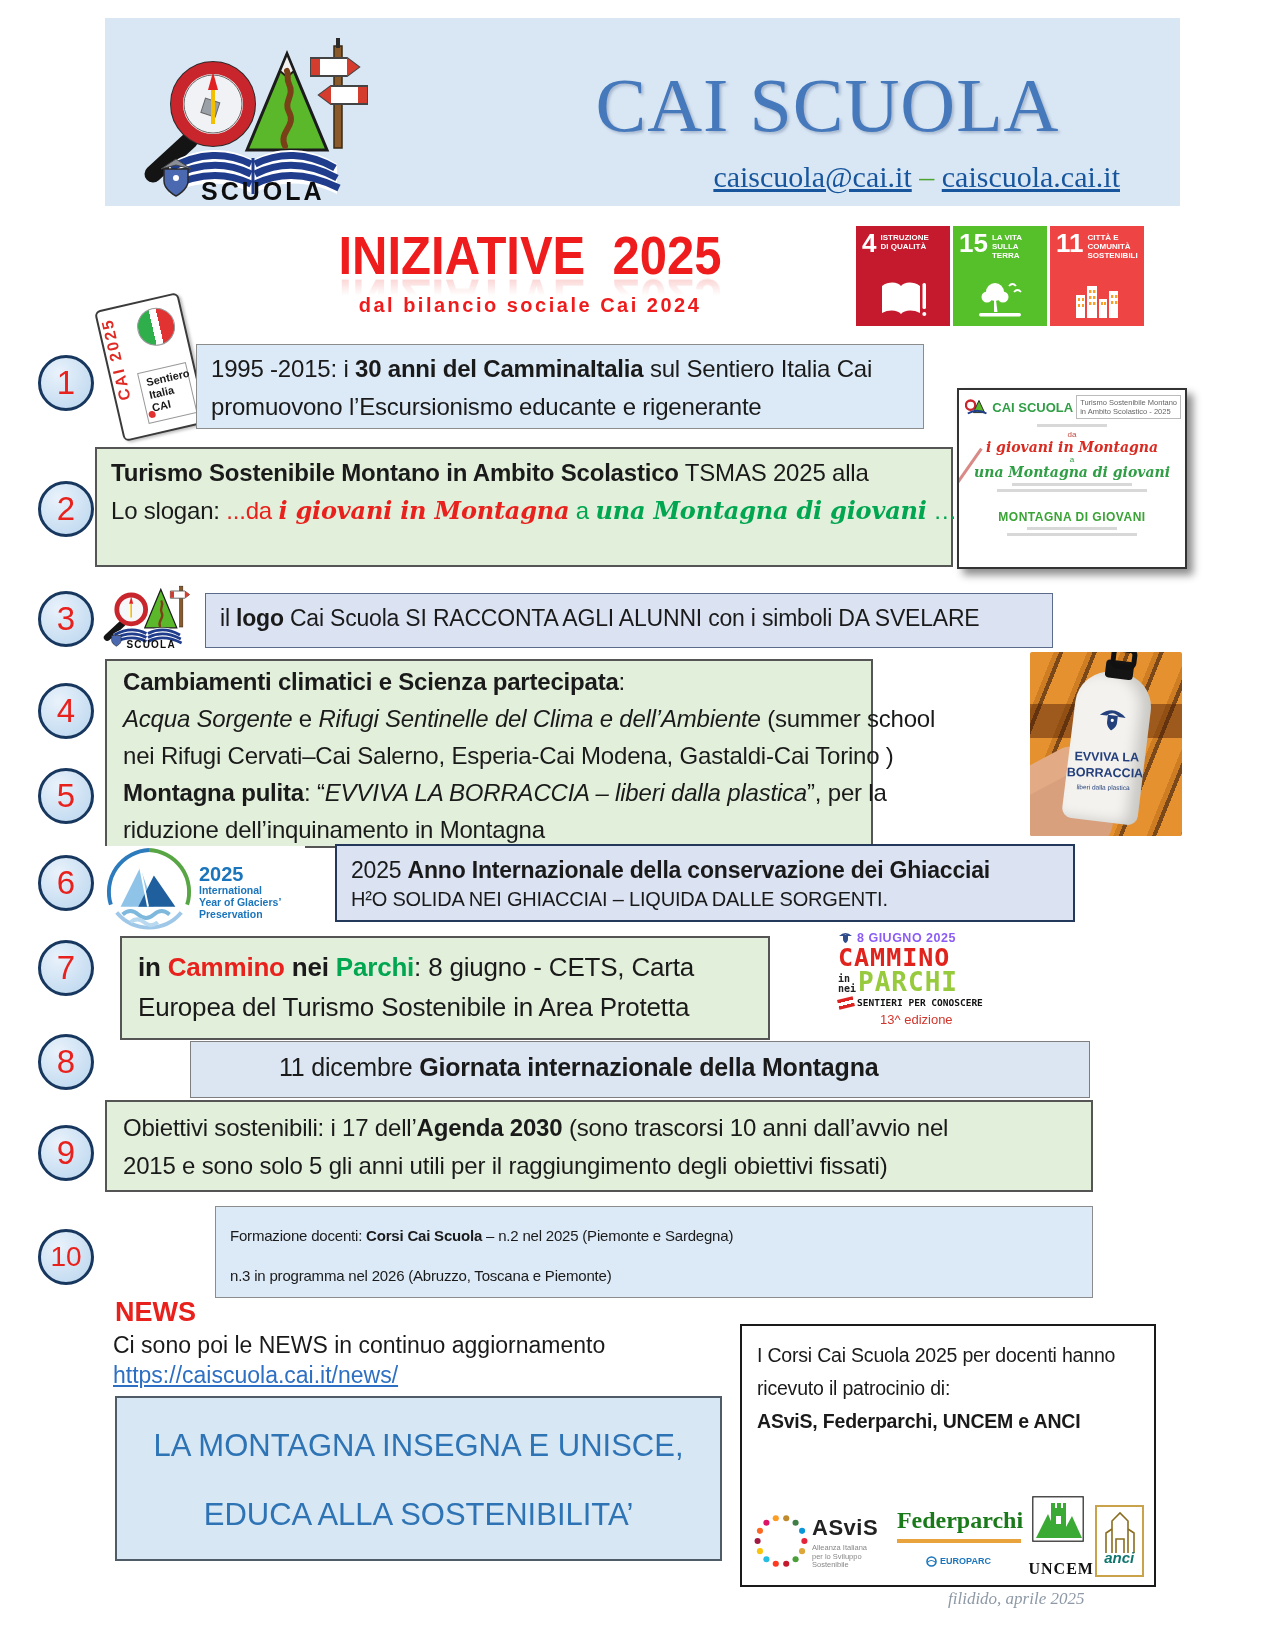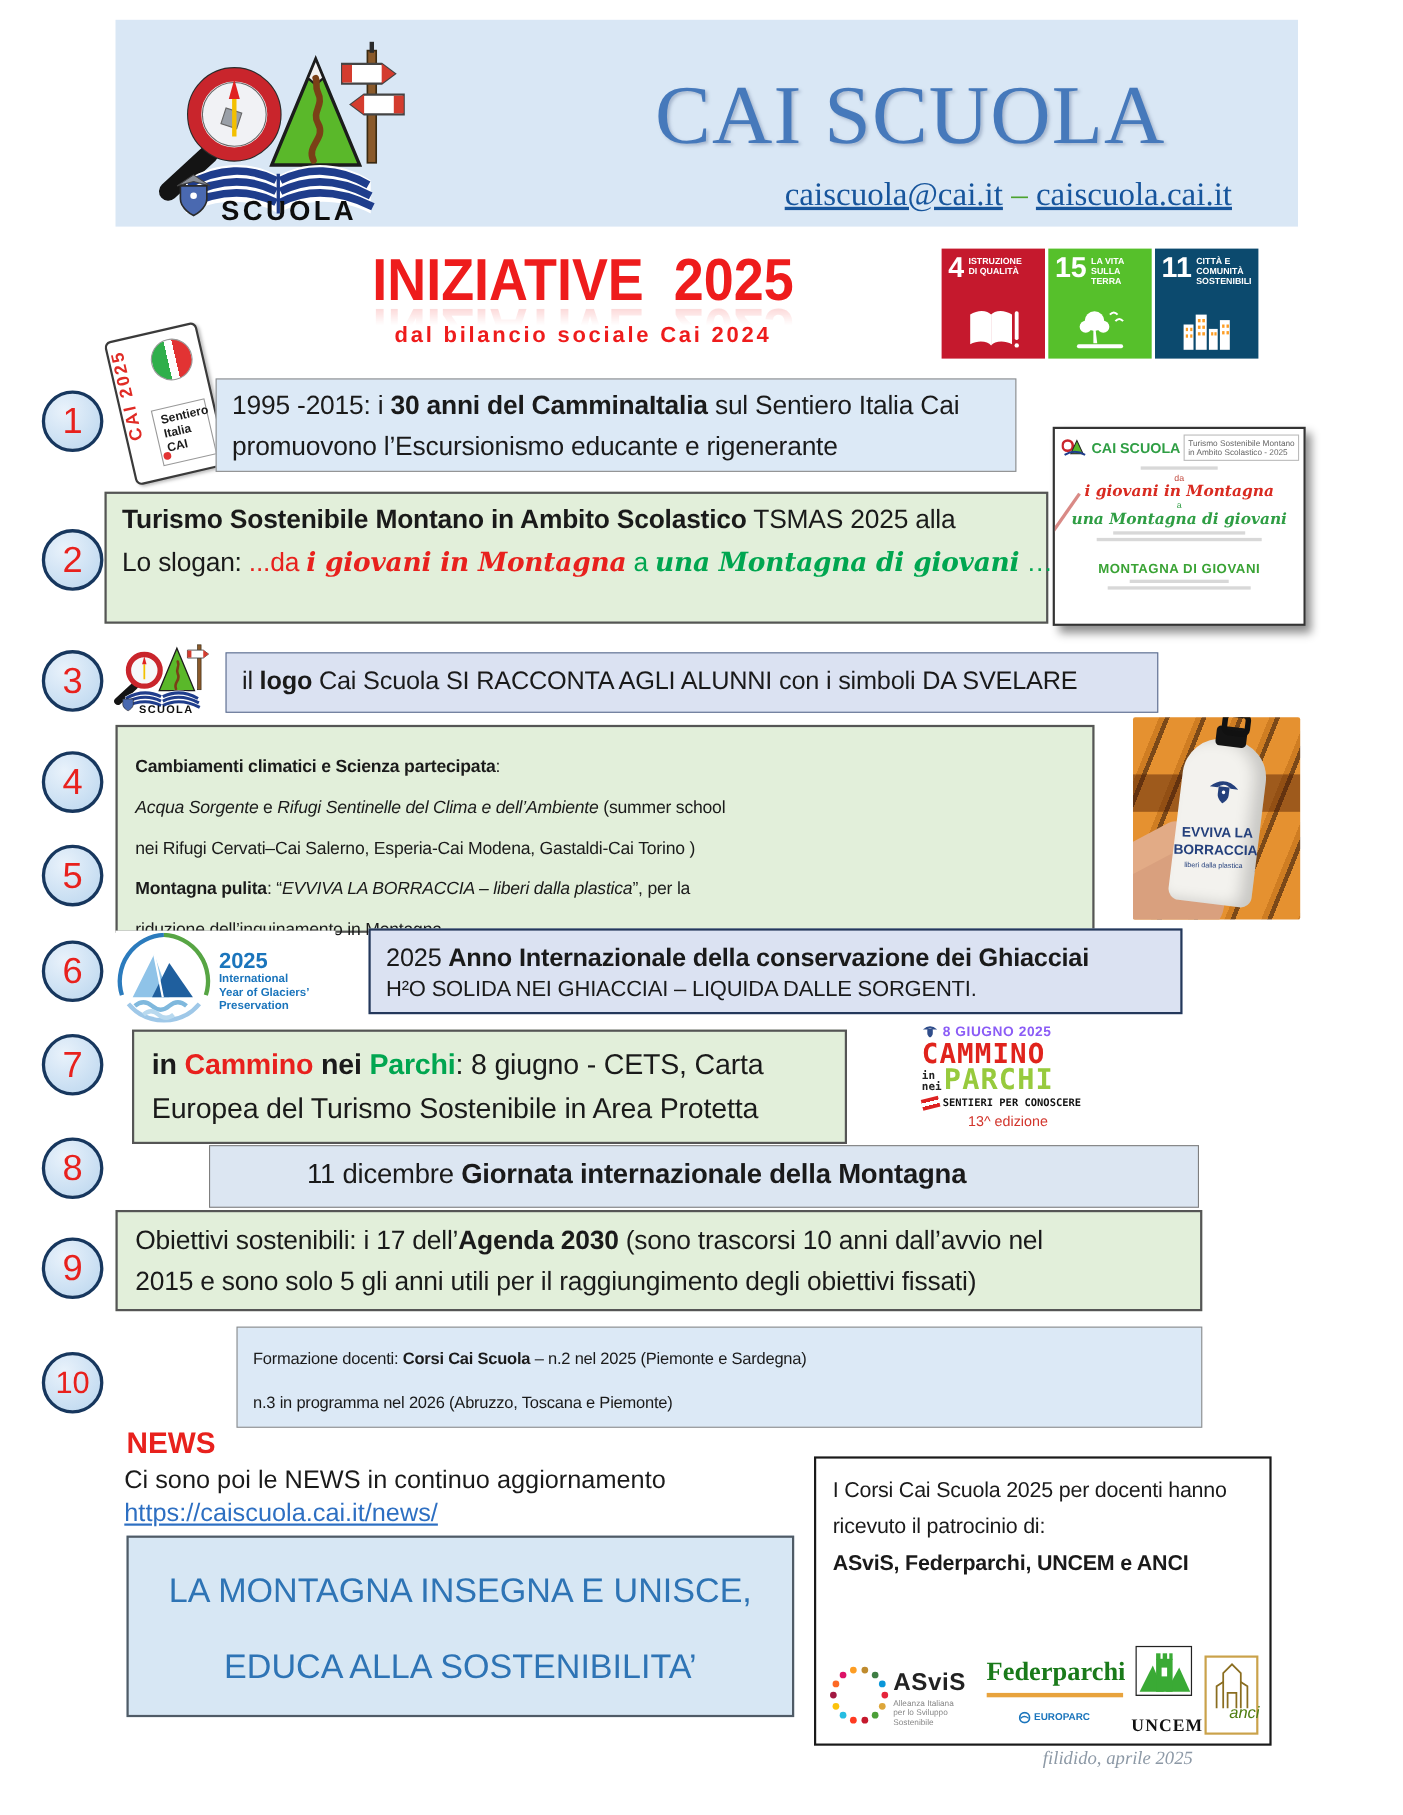--- a/index.html
+++ b/index.html
@@ -120,22 +120,22 @@
   .patro{left:740px;top:1324px;width:416px;height:263px;background:#fff;border:2.5px solid #1a1a1a;
          box-sizing:border-box;padding:13px 15px;font-size:19.5px;line-height:33px}
   .patro-logos{position:absolute;left:12px;top:170px;width:390px;display:flex;align-items:center;gap:8px}
   .asvis-txt{font-size:22px;font-weight:bold;color:#222;letter-spacing:.5px}
   .asvis-sub{font-size:7.5px;color:#888;line-height:8.5px}
   .fed-name{font-family:"Liberation Serif",serif;font-size:24px;color:#1a7a1a;font-weight:bold}
   .fed-bar{height:4px;background:#e8a33d;margin:2px 0}
   .fed-euro{display:flex;align-items:center;gap:3px;justify-content:center;font-size:9px;font-weight:bold;color:#1b75bc}
   .uncem-cap{font-family:"Liberation Serif",serif;font-weight:bold;font-size:16px;letter-spacing:1px;color:#111;text-align:center}
   .ancibox{width:50px;height:72px;border:2px solid #caa24a;box-sizing:border-box;background:#fff;position:relative}
-  .anci-t{position:absolute;bottom:1px;left:12px;width:100%;text-align:center;font-weight:normal;font-style:italic;
-          font-size:15px;color:#4d7c0f}
+  .anci-t{position:absolute;bottom:1px;left:0;width:100%;text-align:center;font-weight:bold;font-style:italic;
+          font-size:15px;color:#0f766e}
   .footer{left:948px;top:1589px;font-family:"Liberation Serif",serif;font-style:italic;
           font-size:17px;color:#8d99a6}
 </style>
 </head>
 <body>
 
 <div class="page">
 
   <div class="abs band">
     <svg class="abs" style="left:30px;top:10px" width="240" height="175" viewBox="0 0 240 175">
@@ -206,21 +206,21 @@
       </div>
       <svg class="sdg-icon" width="50" height="42" viewBox="0 0 50 42">
         <circle cx="20" cy="14" r="9" fill="#fff"></circle>
           <circle cx="12" cy="19" r="5.5" fill="#fff"></circle>
           <circle cx="28" cy="19" r="5.5" fill="#fff"></circle>
         <path d="M19 22 L19 34 L22.5 34 L21 22 Z" fill="#fff"></path>
         <rect x="4" y="35" width="42" height="3.5" rx="1.7" fill="#fff"></rect>
         <path d="M34 8 q3.5 -4 7 0 M39 14 q3.5 -4 7 0" stroke="#fff" stroke-width="1.8" fill="none"></path>
       </svg>
     </div>
-    <div class="sdg-tile" style="background:#0c4a6e">
+    <div class="sdg-tile" style="background:#ef4444">
       <div class="sdg-head">
         <span class="sdg-num">11</span>
         <span class="sdg-label"><span>CITTÀ E COMUNITÀ</span><br><span>SOSTENIBILI</span></span>
       </div>
       <svg class="sdg-icon" width="50" height="42" viewBox="0 0 50 42">
         <rect x="4" y="17" width="9" height="23" fill="#fff"></rect>
         <rect x="15" y="8" width="10" height="32" fill="#fff"></rect>
         <rect x="27" y="21" width="8" height="19" fill="#fff"></rect>
         <rect x="37" y="13" width="9" height="27" fill="#fff"></rect>
         <g fill="#fd9d24">
@@ -313,21 +313,21 @@
       <path d="M1 3 h24 v12 c0 9,-12 15,-12 15 c0 0,-12 -6,-12 -15 Z" fill="#4a69b0" stroke="#2a2a2a" stroke-width="1.5"></path>
     </g>
     <text x="66" y="172" font-family="Liberation Sans, sans-serif" font-weight="bold" font-size="25" letter-spacing="3" fill="#0d0d0d">SCUOLA</text>
   </svg>
   <div class="abs box box-lav" style="left:205px;top:593px;width:848px;height:55px;padding:11px 14px;font-size:23px">
     <div class="ln"><span>il </span><span class="b">logo</span><span> Cai Scuola SI RACCONTA AGLI ALUNNI con i simboli DA SVELARE</span></div>
   </div>
 
   <div class="abs numc" style="top:683px">4</div>
   <div class="abs numc" style="top:768px">5</div>
-  <div class="abs box box-green" style="left:105px;top:659px;width:890px;height:189px;padding:18px 16px;font-size:16px;line-height:37px">
+  <div class="abs box box-green" style="left:105px;top:659px;width:768px;height:189px;padding:2px 16px;font-size:24px;line-height:37px">
     <div class="ln"><span class="b">Cambiamenti climatici e Scienza partecipata</span><span>:</span></div>
     <div class="ln"><span class="i">Acqua Sorgente</span><span> e </span><span class="i">Rifugi Sentinelle del Clima e dell’Ambiente</span><span> (summer school</span></div>
     <div class="ln">nei Rifugi Cervati–Cai Salerno, Esperia-Cai Modena, Gastaldi-Cai Torino )</div>
     <div class="ln"><span class="b">Montagna pulita</span><span>: “</span><span class="i">EVVIVA LA BORRACCIA – liberi dalla plastica</span><span>”, per la</span></div>
     <div class="ln">riduzione dell’inquinamento in Montagna</div>
   </div>
   <div class="abs photo">
     <div class="shade"></div>
     <div class="hand"></div>
     <div class="finger"></div>

